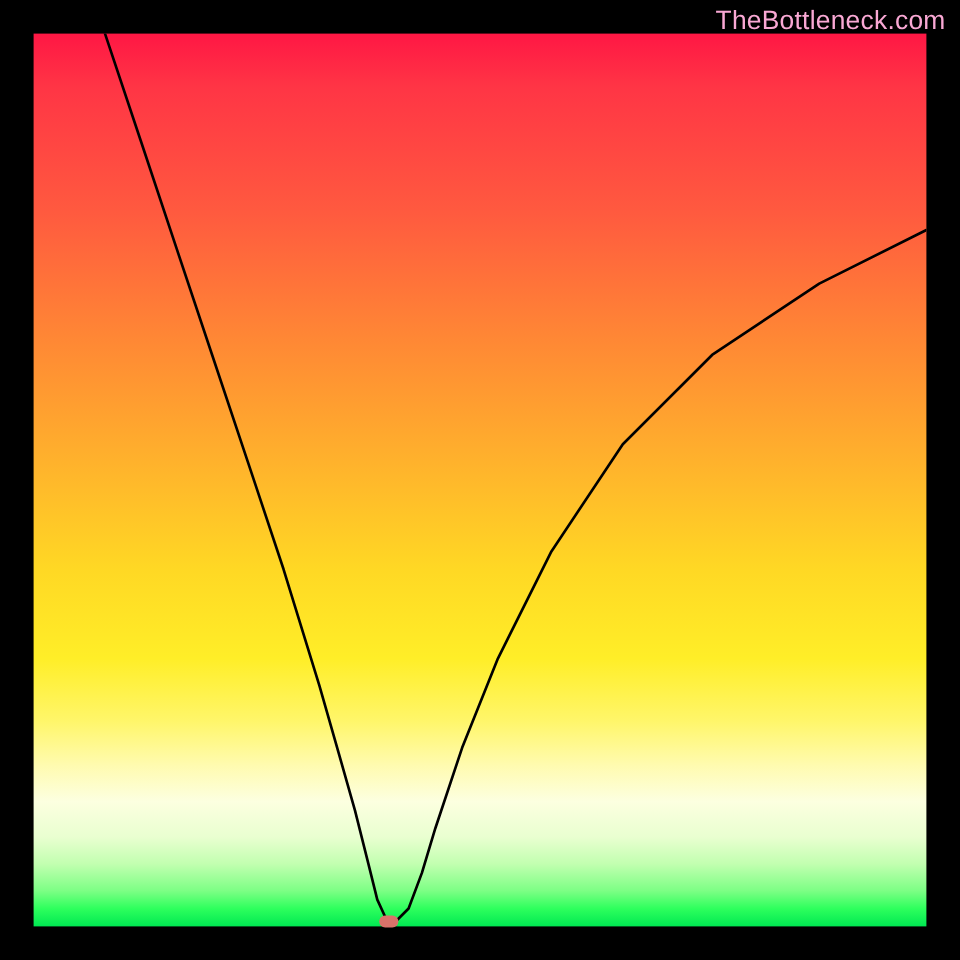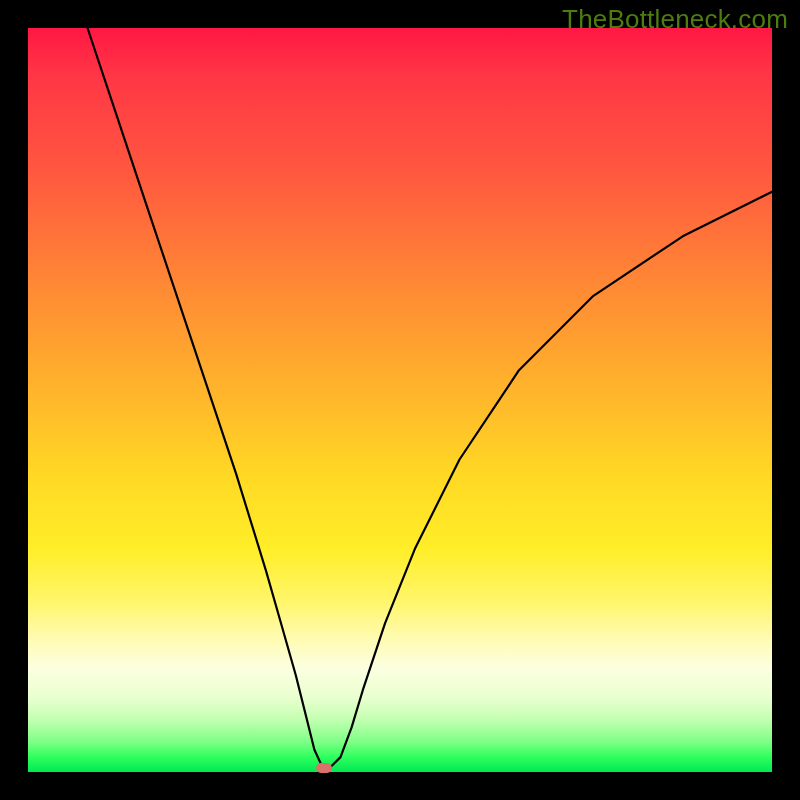--- a/index.html
+++ b/index.html
@@ -40,22 +40,22 @@
       #c2ffb0 93%,
       #7dff85 96%,
       #2eff5d 98%,
       #00e852 100%
     );
   }
   .watermark {
     position: absolute;
     top: 4px;
     right: 12px;
-    color: #4d7c0f;
-    font-size: 26px;
+    color: #f9a8d4;
+    font-size: 22px;
     font-weight: 500;
     letter-spacing: 0.2px;
     user-select: none;
   }
   svg.curve {
     position: absolute;
     left: 0;
     top: 0;
     width: 744px;
     height: 744px;

